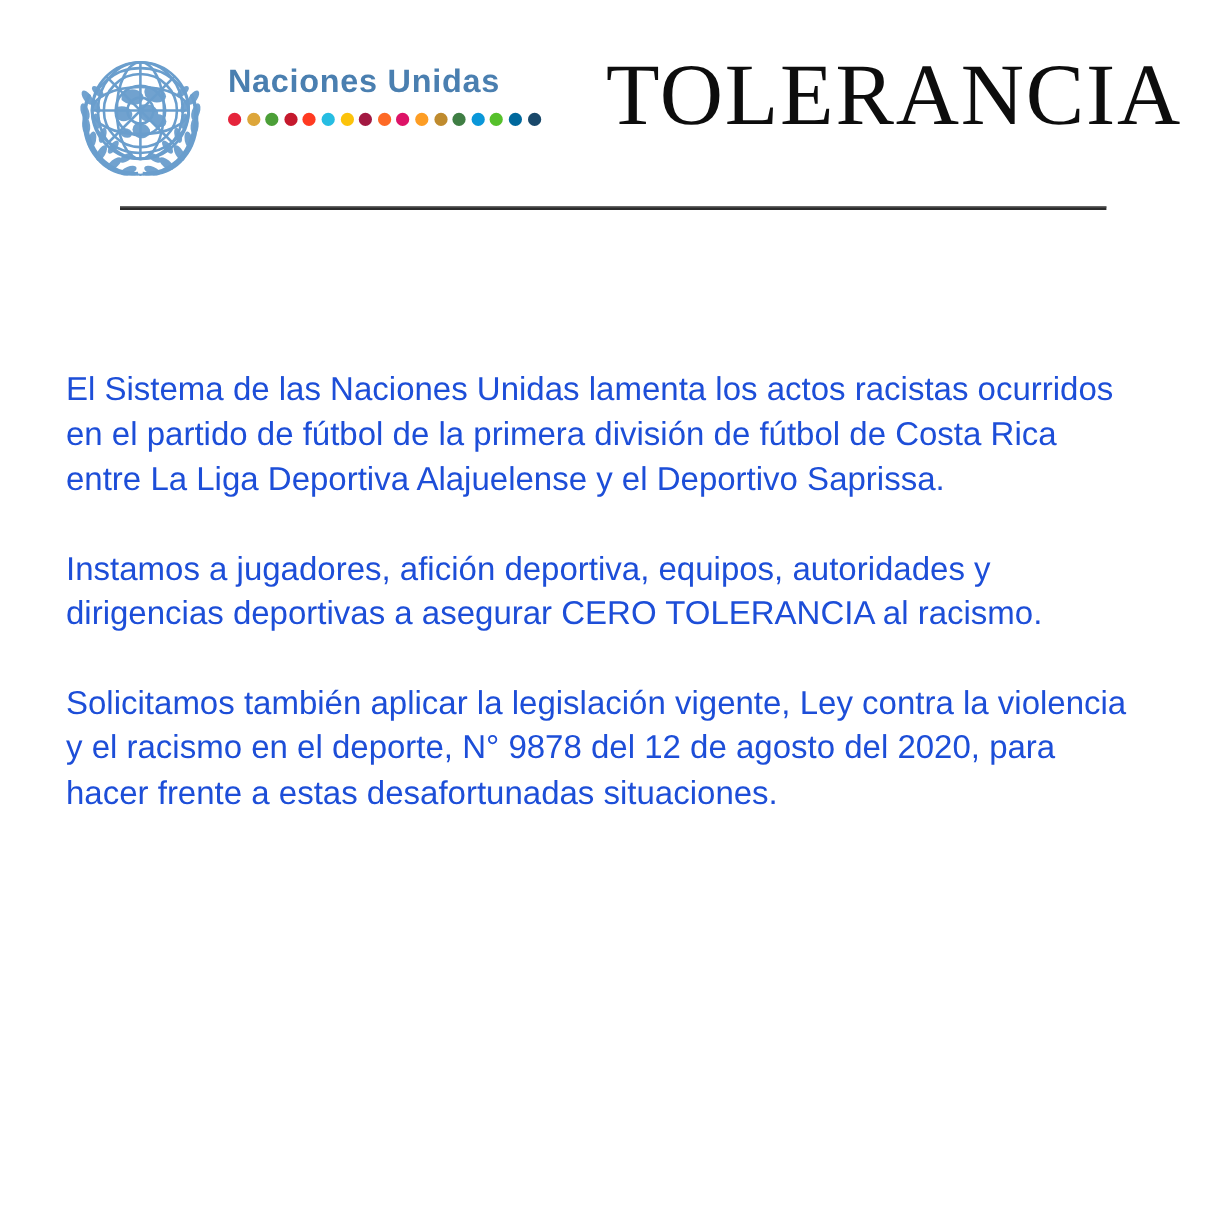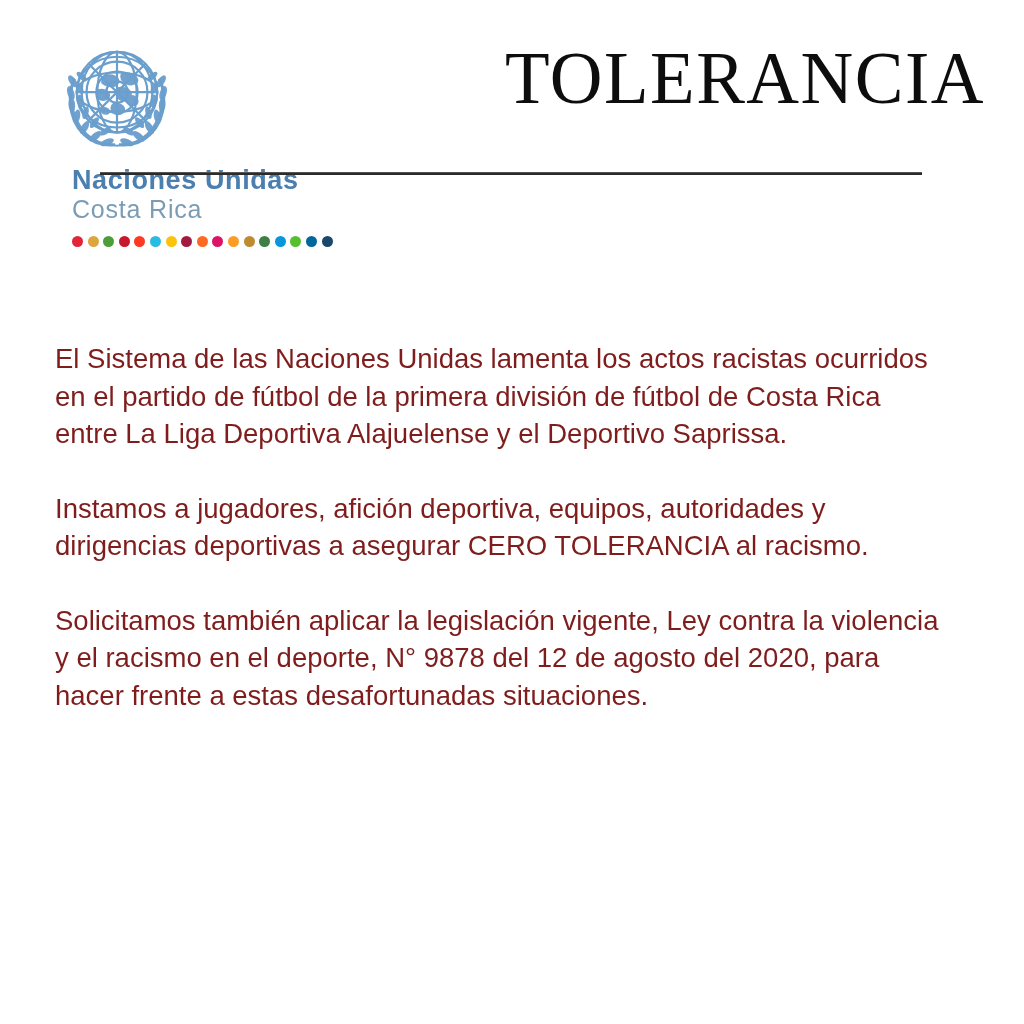--- a/index.html
+++ b/index.html
@@ -32,21 +32,20 @@
     width: 1024px;
     height: 168px;
   }
 
   .brand-block {
     position: absolute;
     left: 58px;
     top: 44px;
     display: flex;
     align-items: flex-start;
-    flex-direction: column;
   }
 
   .un-emblem {
     width: 118px;
     height: 112px;
     display: block;
     flex: none;
   }
 
   .brand-text {
@@ -131,22 +130,21 @@
 
   
   .body-copy {
     position: absolute;
     left: 55px;
     top: 305px;
     width: 885px;
     font-family: "Liberation Sans", "DejaVu Sans", sans-serif;
     font-size: 27.5px;
     line-height: 37.5px;
-    color: #7f1d1d;
-    margin-top: 35px;
+    color: #1d4ed8;
   }
   .body-copy p {
     margin: 0 0 37px 0;
   }
   .body-copy p:last-child {
     margin-bottom: 0;
   }
 </style>
 </head>
 <body>
@@ -222,21 +220,20 @@
             <ellipse cx="37" cy="80" rx="3" ry="6.6" transform="rotate(38 37 80)"></ellipse>
             <ellipse cx="48" cy="89" rx="3" ry="6.4" transform="rotate(58 48 89)"></ellipse>
           </g>
         </g>
 
         <path d="M52,101 q8,7 16,0 q-8,3 -16,0 z" fill="#6a9ecd"></path>
       </svg>
 
       <div class="brand-text">
         <div class="brand-line1">Naciones Unidas</div>
-        <div class="brand-line2">Costa Rica</div>
         <div class="sdg-dots">
             <span class="sdg-dot" style="background: rgb(229, 36, 59);"></span>
             <span class="sdg-dot" style="background: rgb(221, 166, 58);"></span>
             <span class="sdg-dot" style="background: rgb(76, 159, 56);"></span>
             <span class="sdg-dot" style="background: rgb(197, 25, 45);"></span>
             <span class="sdg-dot" style="background: rgb(255, 58, 33);"></span>
             <span class="sdg-dot" style="background: rgb(38, 189, 226);"></span>
             <span class="sdg-dot" style="background: rgb(252, 195, 11);"></span>
             <span class="sdg-dot" style="background: rgb(162, 25, 66);"></span>
             <span class="sdg-dot" style="background: rgb(253, 105, 37);"></span>

